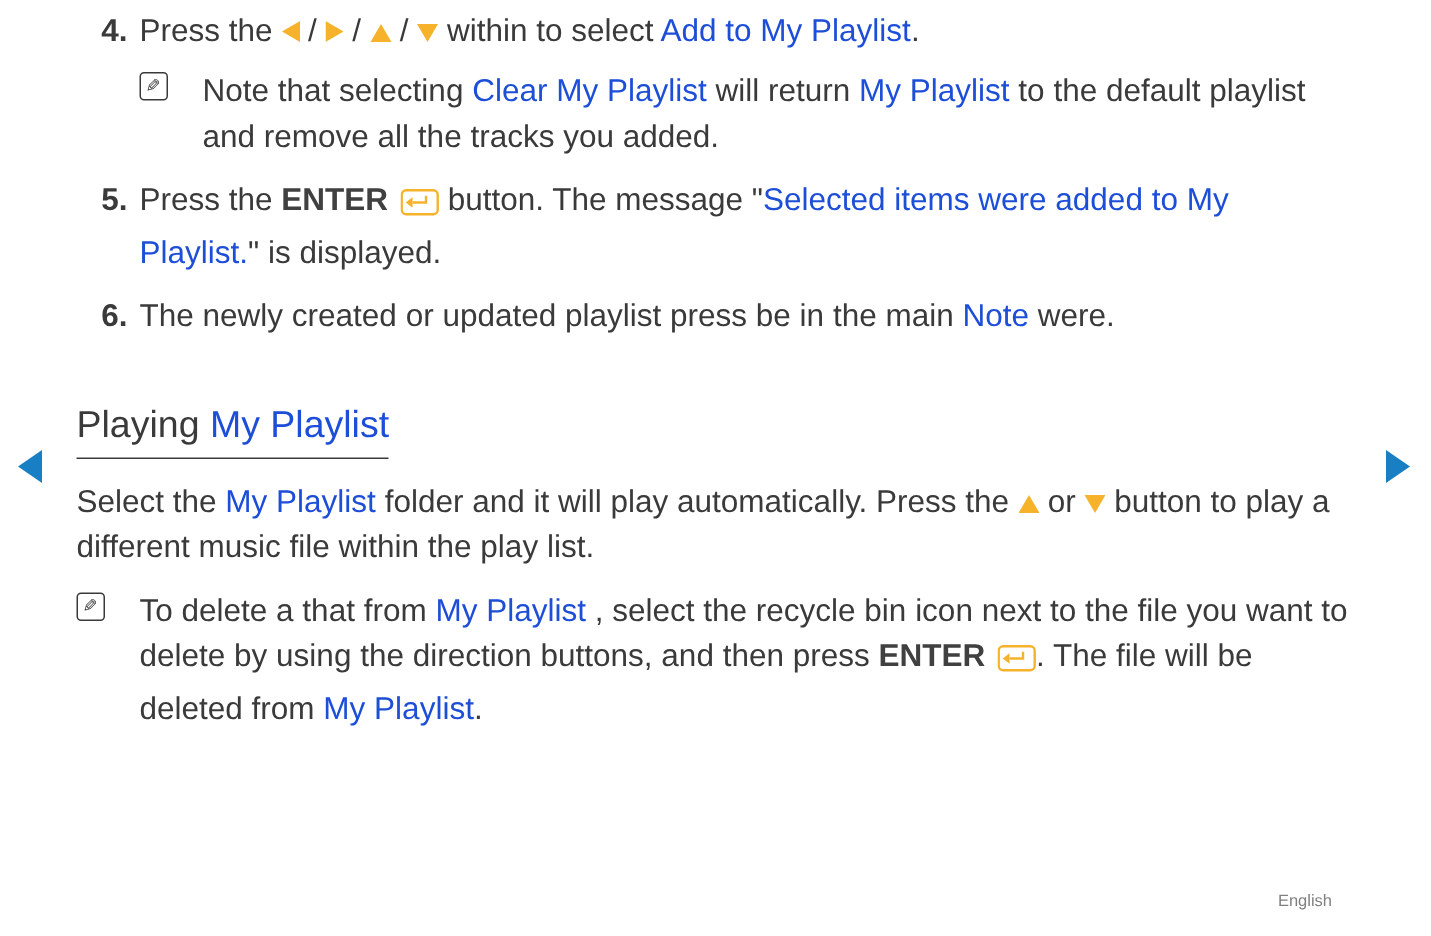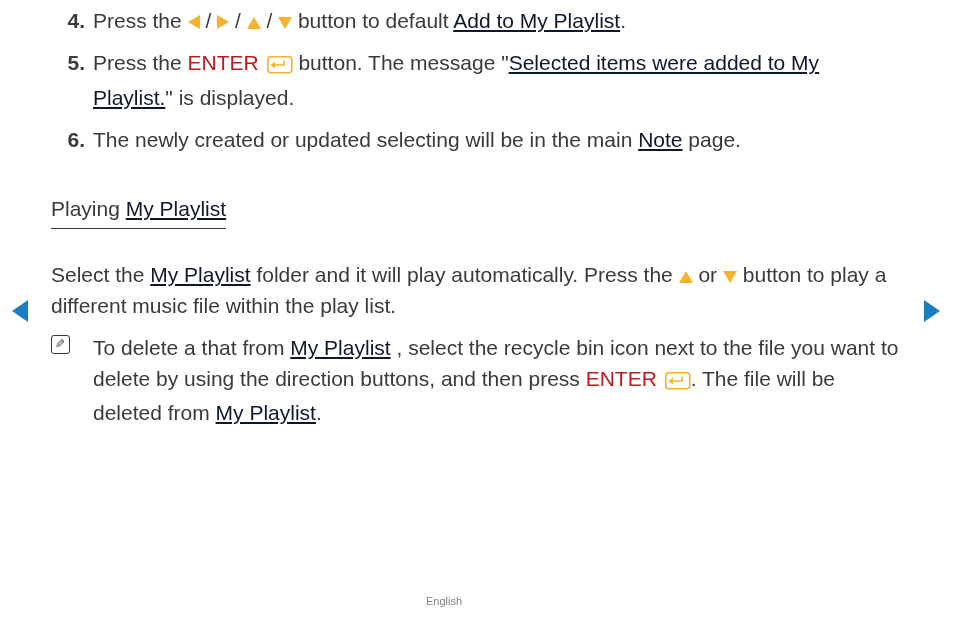--- a/index.html
+++ b/index.html
@@ -4,39 +4,39 @@
 <style>
   html,body{margin:0;padding:0;width:954px;height:624px;background:#fff;
     font-family:Helvetica,Arial,sans-serif;color:#3a3a3a;font-size:21px;
     font-weight:300;line-height:1.45;-webkit-font-smoothing:antialiased;}
   .page{position:relative;width:954px;height:624px;}
   .content{position:absolute;left:51px;top:6px;width:852px;}
   ol.steps{list-style:none;margin:0;padding:0;}
   ol.steps>li{position:relative;padding-left:42px;margin-bottom:12px;}
   ol.steps>li>.num{position:absolute;left:0;top:0;width:34px;text-align:right;
     font-weight:600;color:#3a3a3a;}
-  .blue{color:#0f172a;text-decoration:underline;}
-  .grey{color:#b91c1c;font-weight:400;}
+  .blue{color:#1d4ed8;}
+  .grey{color:#404040;font-weight:700;}
   .note{position:relative;padding-left:42px;margin-top:10px;margin-bottom:10px;}
   .note .note-icon{position:absolute;left:0;top:2px;}
   .tri{display:inline-block;vertical-align:-1px;}
   .tri svg{display:block;}
   .enter-icon{display:inline-block;vertical-align:-4px;margin-left:2px;}
-  .section-heading{margin-top:26px;margin-bottom:14px;font-size:21px;
+  .section-heading{margin-top:26px;margin-bottom:14px;font-size:25px;
     display:inline-block;border-bottom:1px solid #3a3a3a;padding-bottom:4px;}
   .nav-left,.nav-right{position:absolute;top:300px;cursor:pointer;}
   .nav-left{left:12px;}
   .nav-right{right:14px;}
-  .footer{position:absolute;left:0;bottom:14px;width:888px;text-align:center;
+  .footer{position:absolute;left:0;bottom:14px;width:888px;text-align:right;
     font-size:11px;color:#808080;}
   .note-glyph{border:1.4px solid #3a3a3a;border-radius:3px;width:17px;height:17px;
     display:flex;align-items:center;justify-content:center;font-size:12px;
     font-weight:400;color:#3a3a3a;}
   .note-glyph::before{content:"✎";transform:scaleX(-1);}
-  p{margin:17px 0 12px 0;}
+  p{margin:0 0 12px 0;}
 </style>
 </head>
 <body>
 <div class="page">
 
 <svg width="0" height="0" style="position:absolute">
   <defs>
     <g id="tri-left">
           <polygon points="12,0 12,14 0,7" fill="#f6b22a"></polygon>
         </g>
@@ -78,40 +78,50 @@
               <use href="#tri-right"></use>
             </svg></span>
       <span> / </span>
       <span class="tri"><svg width="14" height="12">
               <use href="#tri-up"></use>
             </svg></span>
       <span> / </span>
       <span class="tri"><svg width="14" height="12">
               <use href="#tri-down"></use>
             </svg></span>
-      <span> button to default </span>
+      <span> within to select </span>
       <span class="blue">Add to My Playlist</span><span>.</span>
 
+      <div class="note">
+        <span class="note-icon">
+              <span class="note-glyph"></span>
+            </span>
+        <span>Note that selecting </span>
+        <span class="blue">Clear My Playlist</span>
+        <span> will return </span>
+        <span class="blue">My Playlist</span>
+        <span> to the default playlist and remove all the tracks you added.</span>
+      </div>
     </li>
 
     <li>
       <span class="num">5.</span>
       <span>Press the </span>
       <span class="grey">ENTER</span>
       <span class="enter-icon"><svg width="26" height="18">
               <use href="#enter-key"></use>
             </svg></span>
       <span> button. The message "</span><span class="blue">Selected items were added to My Playlist.</span><span>" is displayed.</span>
     </li>
 
     <li>
       <span class="num">6.</span>
-      <span>The newly created or updated selecting will be in the main </span>
+      <span>The newly created or updated playlist press be in the main </span>
       <span class="blue">Note</span>
-      <span> page.</span>
+      <span> were.</span>
     </li>
 
   </ol>
 
   <div class="section-heading">
     <span>Playing </span><span class="blue">My Playlist</span>
   </div>
 
   <p>
     <span>Select the </span>

